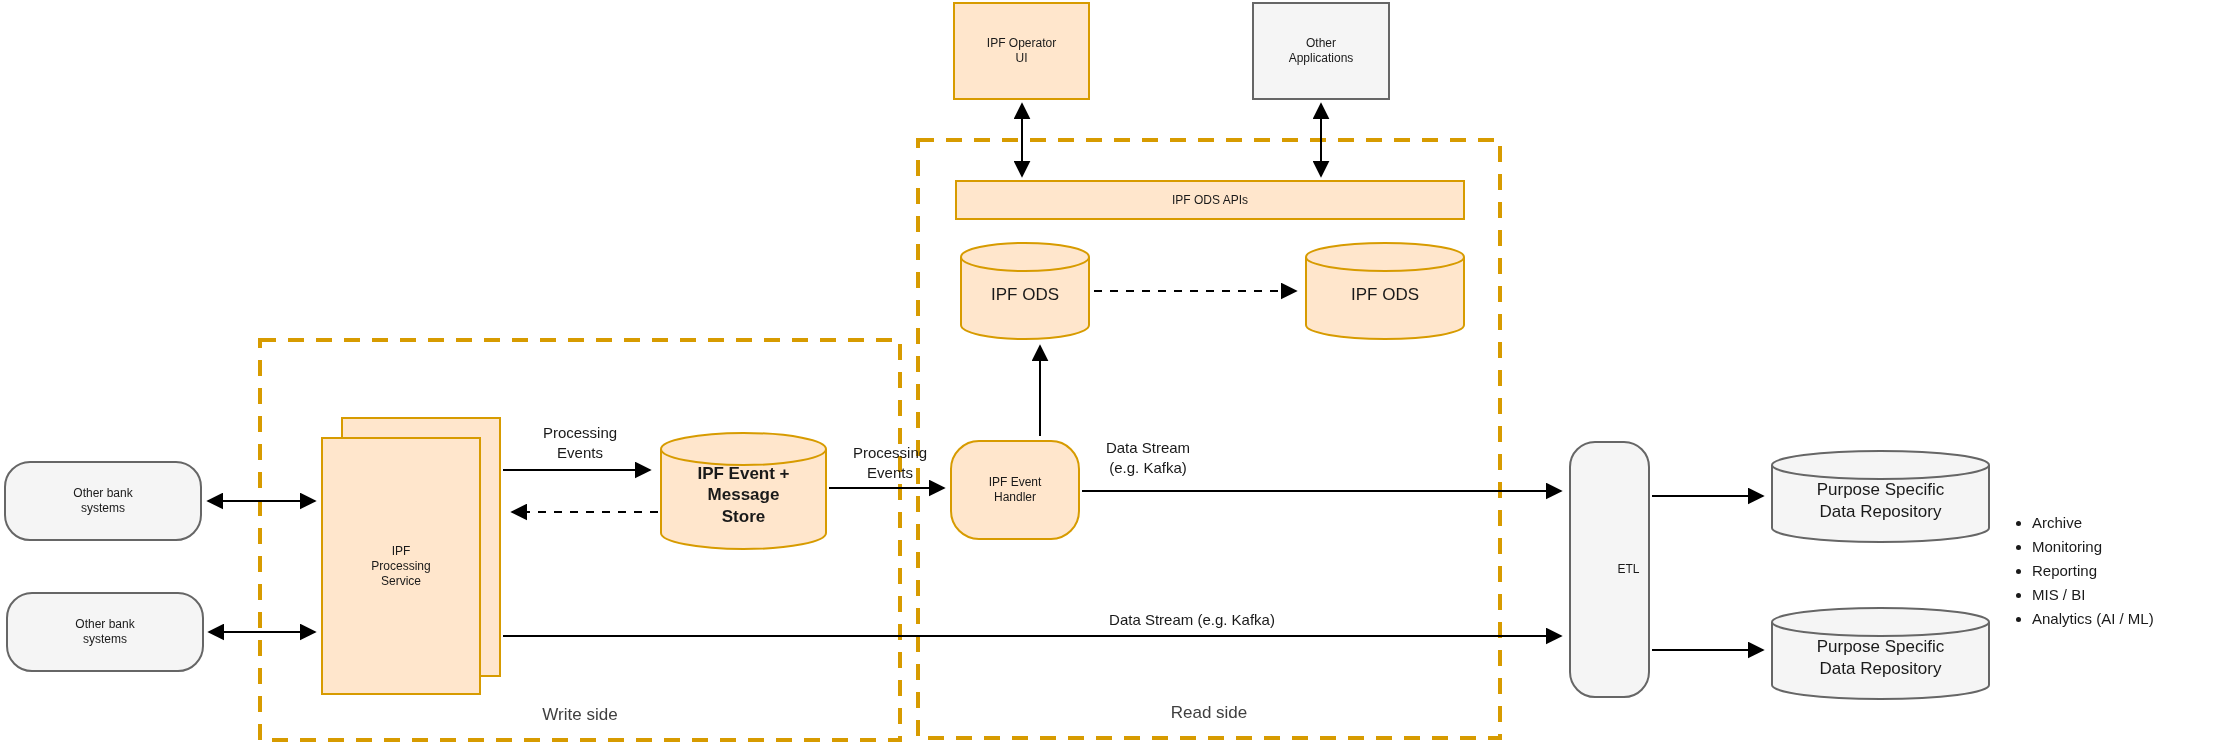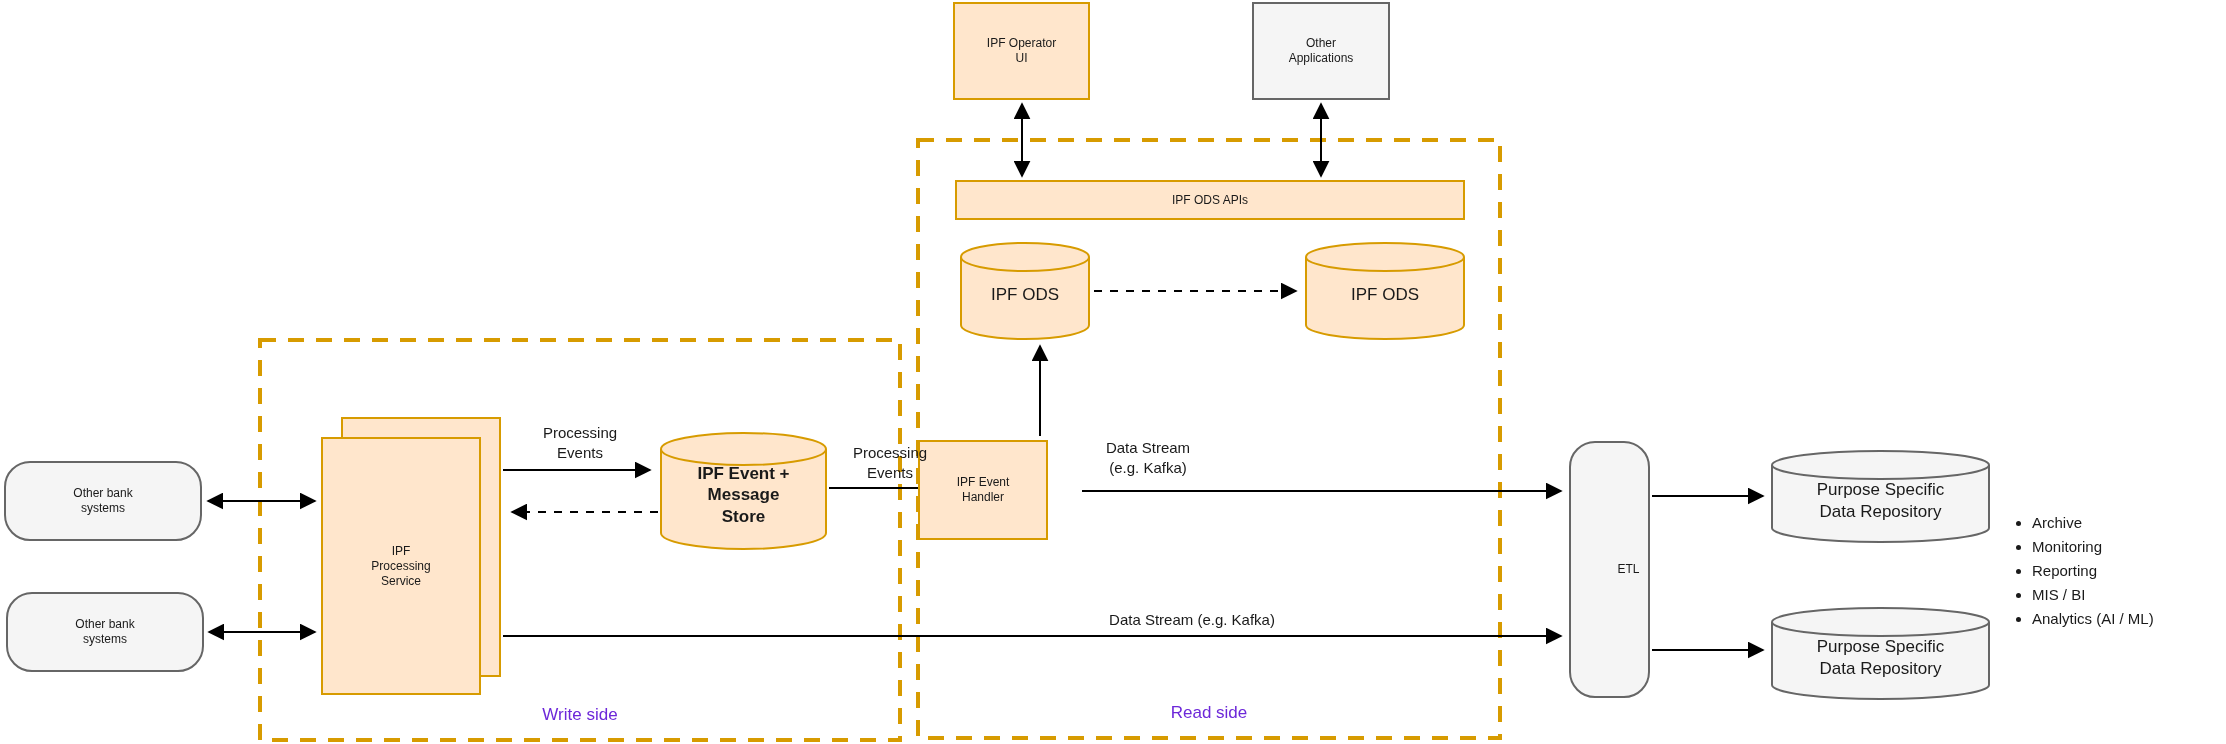--- a/index.html
+++ b/index.html
@@ -21,21 +21,21 @@
   .cyl .cyl-label{
     position:absolute;left:0;top:0;width:100%;height:100%;
     display:flex;align-items:center;justify-content:center;text-align:center;
     white-space:pre-line;font-size:17px;line-height:1.25;padding-top:8px;box-sizing:border-box;
   }
   .edge-label{
     position:absolute;text-align:center;white-space:pre-line;
     font-size:15px;line-height:1.35;color:#1a1a1a;
   }
   .side-label{
-    position:absolute;text-align:center;font-size:17px;color:#6d28d9;
+    position:absolute;text-align:center;font-size:17px;color:#404040;
   }
   ul.bullets{
     position:absolute;left:2008px;top:511px;width:212px;margin:0;
     padding:0 0 0 24px;font-size:15px;line-height:24px;color:#1a1a1a;
     list-style:disc outside;
   }
 </style>
 </head>
 <body>
 
@@ -80,21 +80,21 @@
     <div class="cyl-label">IPF ODS</div>
   </div>
   <div class="cyl" style="left:1305px;top:242px;width:160px;height:98px;">
     <svg width="160" height="98" xmlns="http://www.w3.org/2000/svg">
       <path d="M1 15 L1 83 A79 14 0 0 0 159 83 L159 15" fill="#FFE6CC" stroke="#D79B00" stroke-width="2"></path>
       <ellipse cx="80" cy="15" rx="79" ry="14" fill="#FFE6CC" stroke="#D79B00" stroke-width="2"></ellipse>
     </svg>
     <div class="cyl-label">IPF ODS</div>
   </div>
 
-  <div class="node orange" style="left:918px;top:440px;width:130px;height:100px;">IPF Event
+  <div class="node orange" style="left:950px;top:440px;width:130px;height:100px;border-radius:29px;">IPF Event
 Handler</div>
 
   <div class="node gray rounded" style="left:4px;top:461px;width:198px;height:80px;">Other bank
 systems</div>
   <div class="node gray rounded" style="left:6px;top:592px;width:198px;height:80px;">Other bank
 systems</div>
 
   <div class="node orange" style="left:341px;top:417px;width:160px;height:260px;"></div>
   <div class="node orange" style="left:321px;top:437px;width:160px;height:258px;">IPF
 Processing

